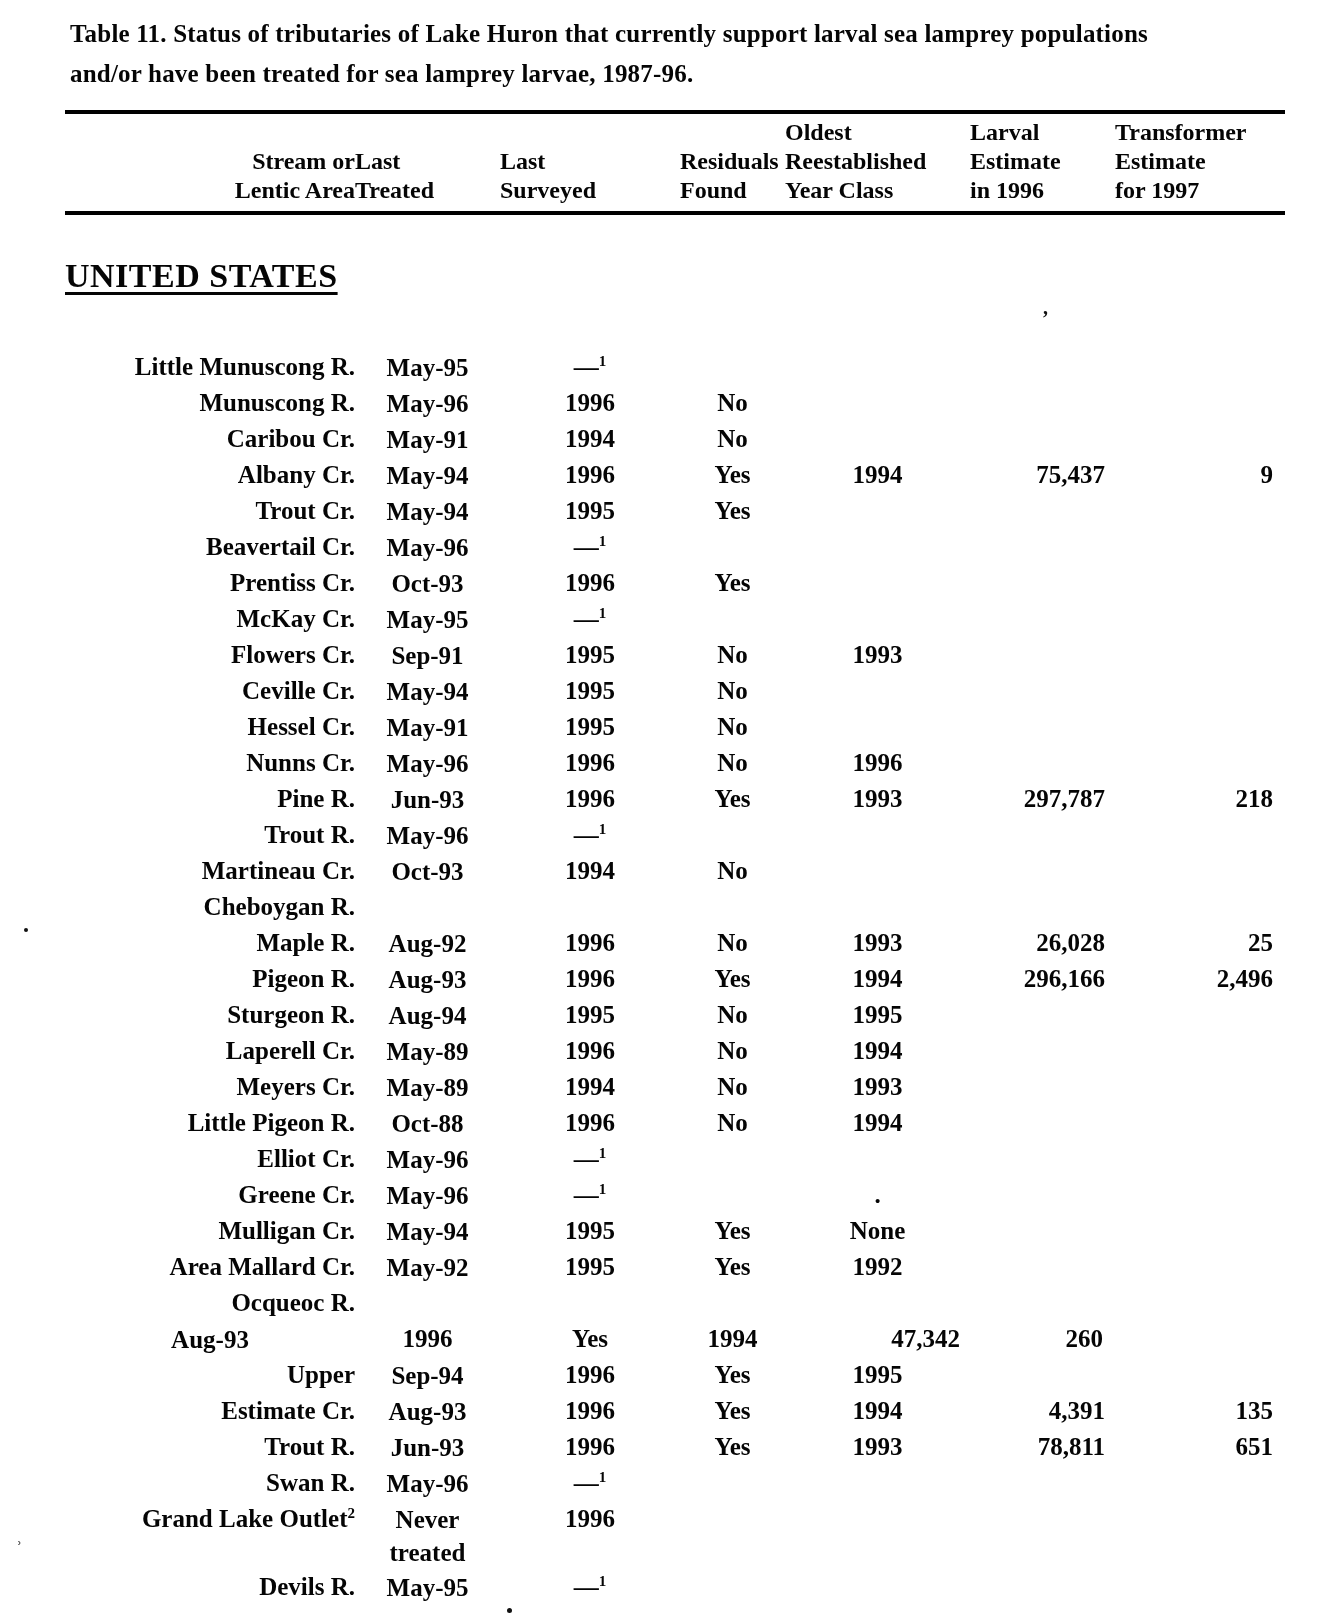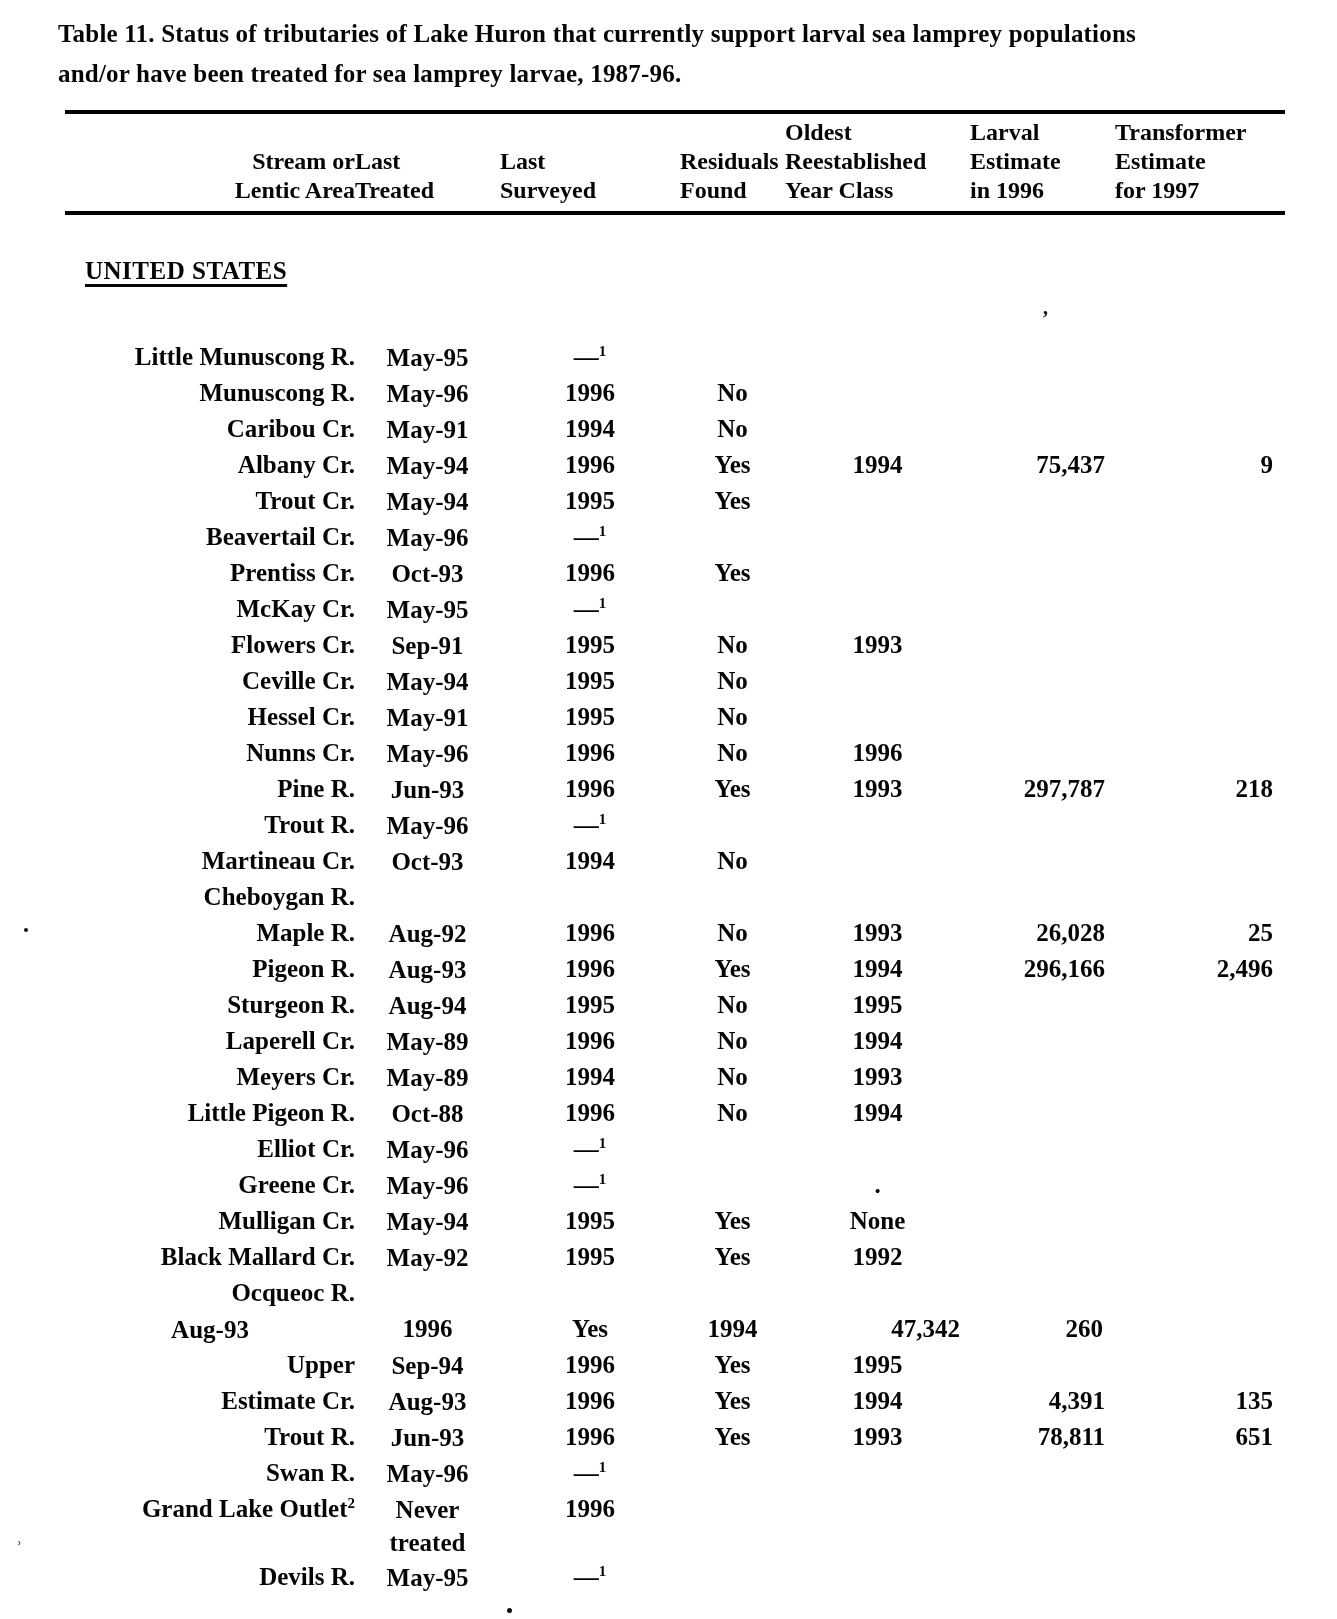--- a/index.html
+++ b/index.html
@@ -2,40 +2,40 @@
 <html><head>
 <meta charset="utf-8">
 <style>
   html,body{margin:0;padding:0;}
   body{
     width:1337px;height:1619px;position:relative;background:#ffffff;
     font-family:"Liberation Serif","DejaVu Serif",serif;
     color:#050505;overflow:hidden;
   }
   .title{
-    position:absolute;left:58px;top:14px;width:1180px;
+    position:absolute;left:70px;top:14px;width:1180px;
     font-size:25px;font-weight:700;line-height:40px;letter-spacing:0.2px;
   }
   .table-wrap{
     position:absolute;left:65px;top:110px;width:1220px;
   }
   .thead{
     border-top:4px solid #000;border-bottom:4px solid #000;
     padding:4px 0 6px 0;
   }
   .hrow{
     display:grid;
     grid-template-columns:290px 145px 180px 105px 185px 145px 170px;
     line-height:29px;font-size:24px;font-weight:700;
   }
   .hrow .hc{}
   .hrow .hc.c1{text-align:right;padding-left:10px;}
   .section-label{
-    margin-top:42px;margin-left:20px;display:inline-block;
-    font-size:25px;font-weight:700;letter-spacing:0.5px;
+    margin-top:42px;margin-left:0;display:inline-block;
+    font-size:34px;font-weight:700;letter-spacing:0.5px;
     text-decoration:underline;text-underline-offset:5px;text-decoration-thickness:3px;
   }
   .tbody{margin-top:54px;}
   .row{
     display:grid;
     grid-template-columns:290px 145px 180px 105px 185px 145px 170px;
     min-height:36px;line-height:36px;font-size:25px;font-weight:700;
   }
   .cell{white-space:pre-line;}
   .cell.c1{padding-left:10px;text-align:right;}
@@ -309,21 +309,21 @@
       <div class="row">
         <div class="cell c1">Mulligan Cr.</div>
         <div class="cell c2">May-94</div>
         <div class="cell c3">1995</div>
         <div class="cell c4">Yes</div>
         <div class="cell c5">None</div>
         <div class="cell c6"></div>
         <div class="cell c7"></div>
       </div>
       <div class="row">
-        <div class="cell c1">Black Mallard Cr.</div>
+        <div class="cell c1">Area Mallard Cr.</div>
         <div class="cell c2">May-92</div>
         <div class="cell c3">1995</div>
         <div class="cell c4">Yes</div>
         <div class="cell c5">1992</div>
         <div class="cell c6"></div>
         <div class="cell c7"></div>
       </div>
       <div class="row group">
         <div class="cell c1">Ocqueoc R.</div>
         <div class="cell c2"></div>

